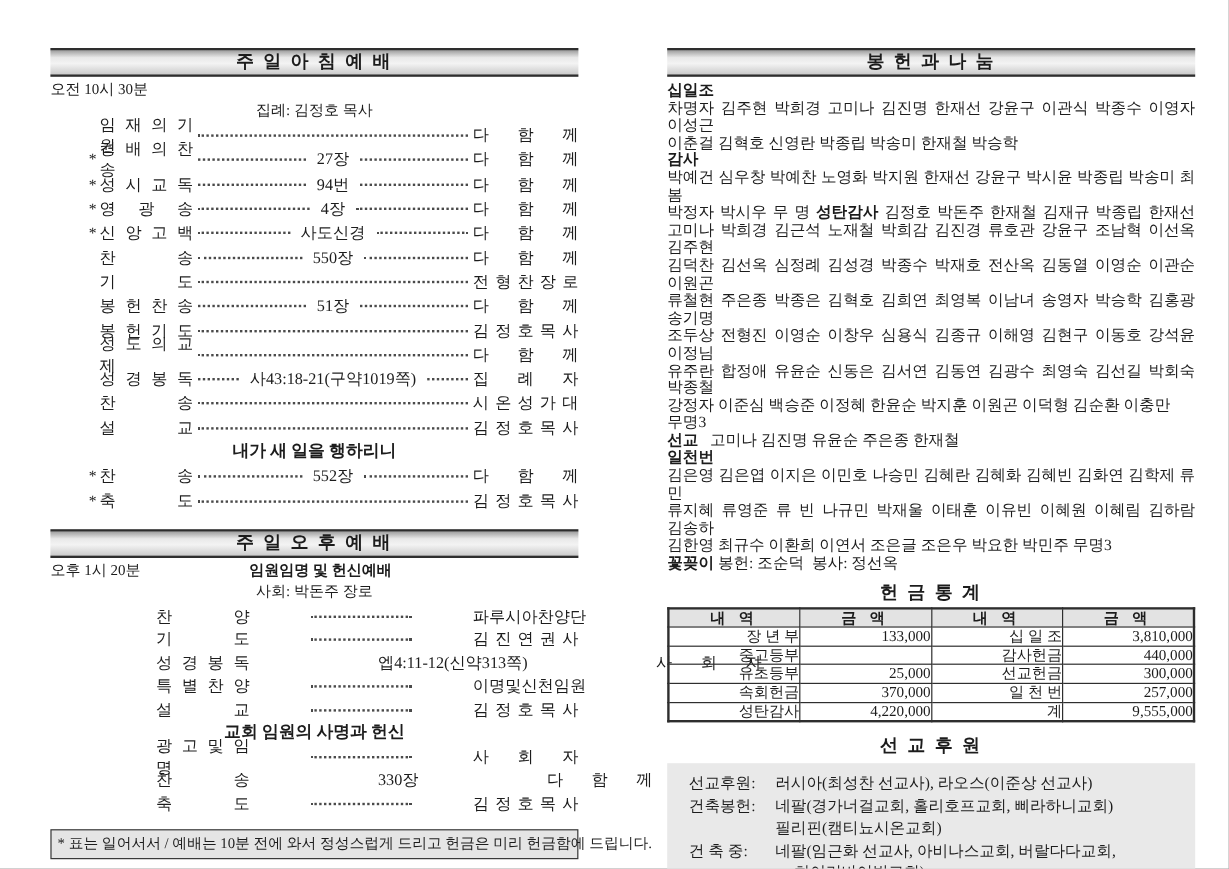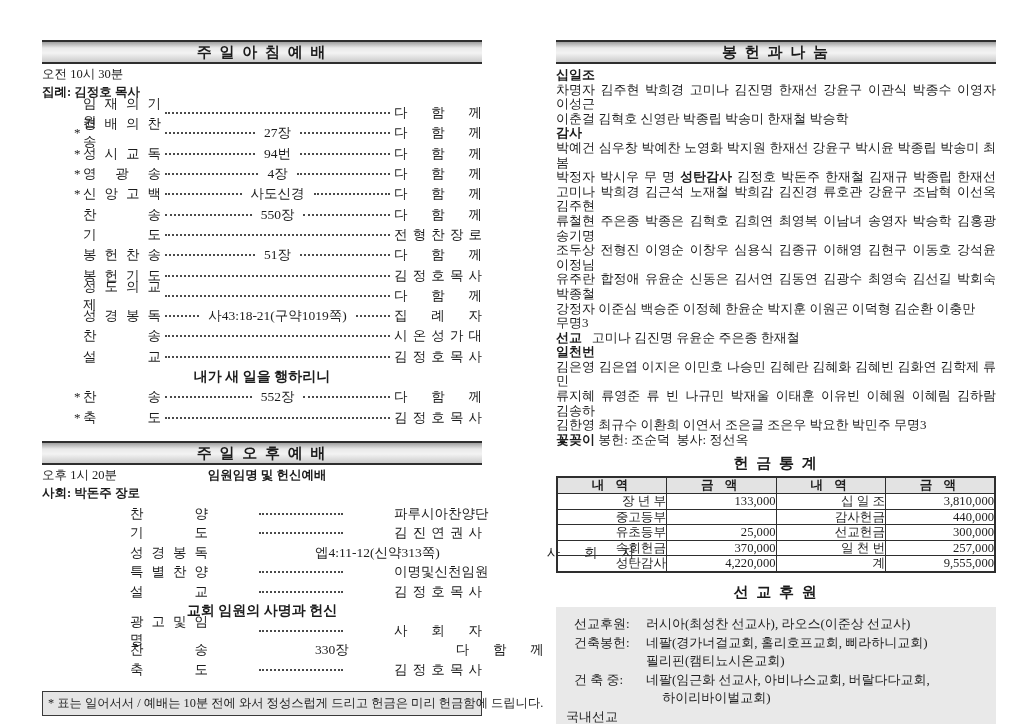--- a/index.html
+++ b/index.html
@@ -17,21 +17,21 @@
     height:20px; line-height:20px;
     border-top:2px solid #2e2e2e; border-bottom:2px solid #2e2e2e;
     background:linear-gradient(180deg,#9f9f9f 0%,#e9e9e9 30%,#f3f3f3 55%,#cbcbcb 100%);
     text-align:center; font-weight:bold; font-size:15px; letter-spacing:2px;
   }
 
   
   .subline{position:relative; font-size:12.5px; line-height:15px; margin-top:3px; height:15px;}
   .subline .t-left{position:absolute; left:0;}
   .subline .t-center{position:absolute; left:10px; right:0; text-align:center; font-weight:bold;}
-  .subline.right-only{text-align:left;font-weight:bold;}
+  .subline.right-only{text-align:center;}
 
   
   .svc-rows{margin-top:3px;}
   .svc-row{display:flex; align-items:center; height:20.3px; font-size:13.5px;margin-left:32px;}
   .svc-row.short{height:19.5px;gap:47px;}
   .star{display:inline-block; width:9px; flex:none; font-size:13px;}
   .jlabel{display:inline-block; width:78px; flex:none; text-align:justify; text-align-last:justify; word-break:keep-all;}
   .dots{flex:1; height:0; border-bottom:2px dotted #4a4a4a; margin:0 4px; align-self:center;}
   .cval{flex:none; padding:0 5px; white-space:nowrap; word-break:keep-all;}
   .jright{display:inline-block; width:88px; flex:none; text-align:justify; text-align-last:justify; word-break:keep-all; white-space:nowrap;}
@@ -270,20 +270,21 @@
 
     <div class="bar">봉 헌 과 나 눔</div>
     <div class="off-lines" id="offering-lines">
         <div class="off-line"><b>십일조</b></div>
         <div class="off-line fill"><span>차명자 김주현 박희경 고미나 김진명 한재선 강윤구 이관식 박종수 이영자 이성근</span></div>
         <div class="off-line"><span>이춘걸 김혁호 신영란 박종립 박송미 한재철 박승학</span></div>
         <div class="off-line"><b>감사</b></div>
         <div class="off-line fill"><span>박예건 심우창 박예찬 노영화 박지원 한재선 강윤구 박시윤 박종립 박송미 최 봄</span></div>
         <div class="off-line fill"><span>박정자 박시우 무 명 </span><b>성탄감사</b><span> 김정호 박돈주 한재철 김재규 박종립 한재선</span></div>
         <div class="off-line fill"><span>고미나 박희경 김근석 노재철 박희감 김진경 류호관 강윤구 조남혁 이선옥 김주현</span></div>
+        <div class="off-line fill"><span>김덕찬 김선옥 심정례 김성경 박종수 박재호 전산옥 김동열 이영순 이관순 이원곤</span></div>
         <div class="off-line fill"><span>류철현 주은종 박종은 김혁호 김희연 최영복 이남녀 송영자 박승학 김홍광 송기명</span></div>
         <div class="off-line fill"><span>조두상 전형진 이영순 이창우 심용식 김종규 이해영 김현구 이동호 강석윤 이정님</span></div>
         <div class="off-line fill"><span>유주란 합정애 유윤순 신동은 김서연 김동연 김광수 최영숙 김선길 박회숙 박종철</span></div>
         <div class="off-line"><span>강정자 이준심 백승준 이정혜 한윤순 박지훈 이원곤 이덕형 김순환 이충만 무명3</span></div>
         <div class="off-line"><b>선교</b><span>&nbsp;&nbsp;&nbsp;고미나 김진명 유윤순 주은종 한재철</span></div>
         <div class="off-line"><b>일천번</b></div>
         <div class="off-line fill"><span>김은영 김은엽 이지은 이민호 나승민 김혜란 김혜화 김혜빈 김화연 김학제 류 민</span></div>
         <div class="off-line fill"><span>류지혜 류영준 류 빈 나규민 박재울 이태훈 이유빈 이혜원 이혜림 김하람 김송하</span></div>
         <div class="off-line"><span>김한영 최규수 이환희 이연서 조은글 조은우 박요한 박민주 무명3</span></div>
         <div class="off-line"><b>꽃꽂이</b><span> 봉헌: 조순덕&nbsp; 봉사: 정선옥</span></div>

